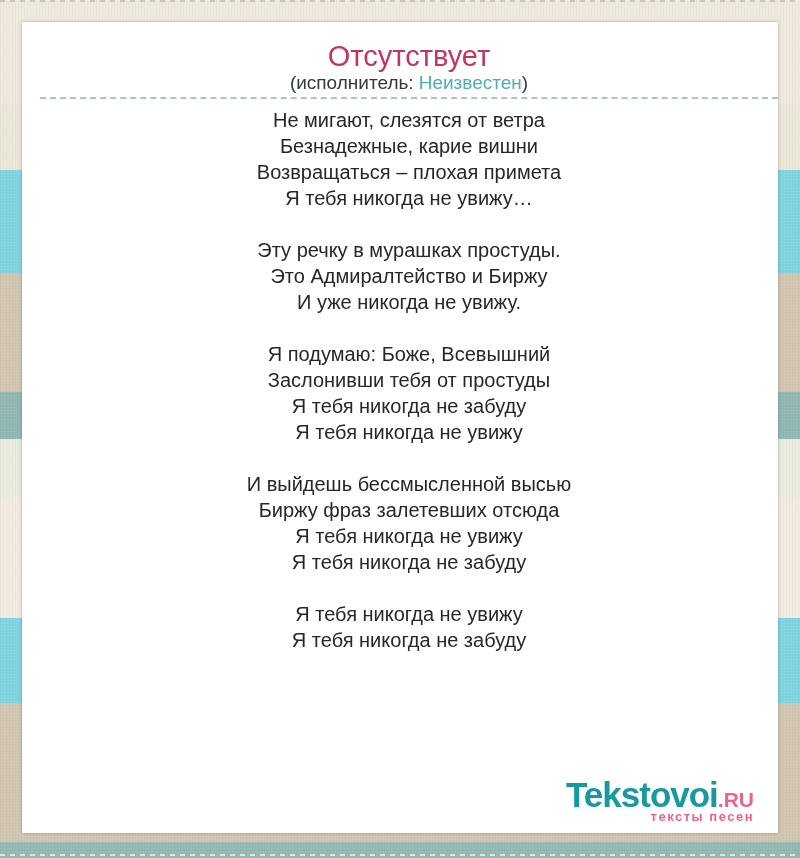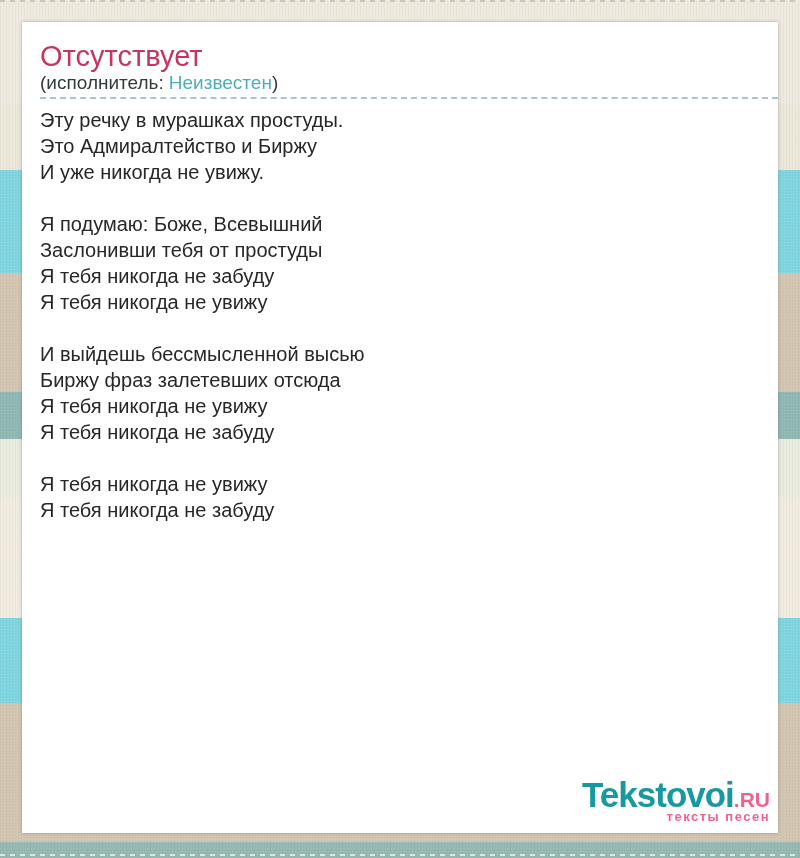--- a/index.html
+++ b/index.html
@@ -38,39 +38,39 @@
   .bottom-dashes{
     position:absolute;bottom:2px;left:0;right:0;height:2px;
     background:repeating-linear-gradient(90deg,rgba(255,255,255,.65) 0 5px,transparent 5px 10px);
   }
   
   .card{
     position:absolute;left:22px;top:22px;width:756px;height:811px;
     background:#ffffff;
     box-shadow:0 0 3px rgba(90,85,70,.45);
   }
-  .card-inner{padding:19px 0 0 18px;}
+  .card-inner{padding:19px 0 0 18px;text-align:center;}
   .page-title{
     margin:0;font-size:29px;line-height:30px;font-weight:normal;
     color:#c43560;letter-spacing:0;
   }
   .artist-line{
     margin:0;font-size:19px;line-height:24px;color:#333a3c;
   }
   .artist-link{color:#4fadbb;text-decoration:none;margin-left:5px;cursor:pointer;}
   .separator{
     border:none;border-bottom:2px dashed #a9c4d0;
     margin:2px 0 0 0;height:0;
   }
   .lyrics{margin-top:8px;font-size:20px;line-height:26px;color:#272727;}
   .stanza{margin:0 0 26px 0;}
   .line{white-space:pre;}
   
   .logo{
-    position:absolute;right:8px;bottom:0;text-align:right;line-height:1;
+    position:absolute;right:24px;bottom:0;text-align:right;line-height:1;
     cursor:pointer;
   }
   .logo-brand{
     font-size:35px;font-weight:bold;color:#17999f;letter-spacing:-1px;
   }
   .logo-domain{
     font-size:21px;font-weight:bold;color:#f2618d;letter-spacing:0;
   }
   .logo-tagline{
     font-size:13px;font-weight:bold;color:#f2618d;
@@ -83,20 +83,26 @@
 <div class="bg-stripes"></div>
 <div class="bg-texture"></div>
 <div class="top-dashes"></div>
 
 <div class="card">
   <div class="card-inner">
     <h1 class="page-title">Отсутствует</h1>
     <div class="artist-line"><span>(исполнитель:</span><a class="artist-link">Неизвестен</a><span>)</span></div>
     <hr class="separator">
     <div class="lyrics">
+        <div class="stanza">
+          <div class="line">Не мигают, слезятся от ветра</div>
+          <div class="line">Безнадежные, карие вишни</div>
+          <div class="line">Возвращаться – плохая примета</div>
+          <div class="line">Я тебя никогда не увижу…</div>
+        </div>
         <div class="stanza">
           <div class="line">Эту речку в мурашках простуды.</div>
           <div class="line">Это Адмиралтейство и Биржу</div>
           <div class="line">И уже никогда не увижу.</div>
         </div>
         <div class="stanza">
           <div class="line">Я подумаю: Боже, Всевышний</div>
           <div class="line">Заслонивши тебя от простуды</div>
           <div class="line">Я тебя никогда не забуду</div>
           <div class="line">Я тебя никогда не увижу</div>

